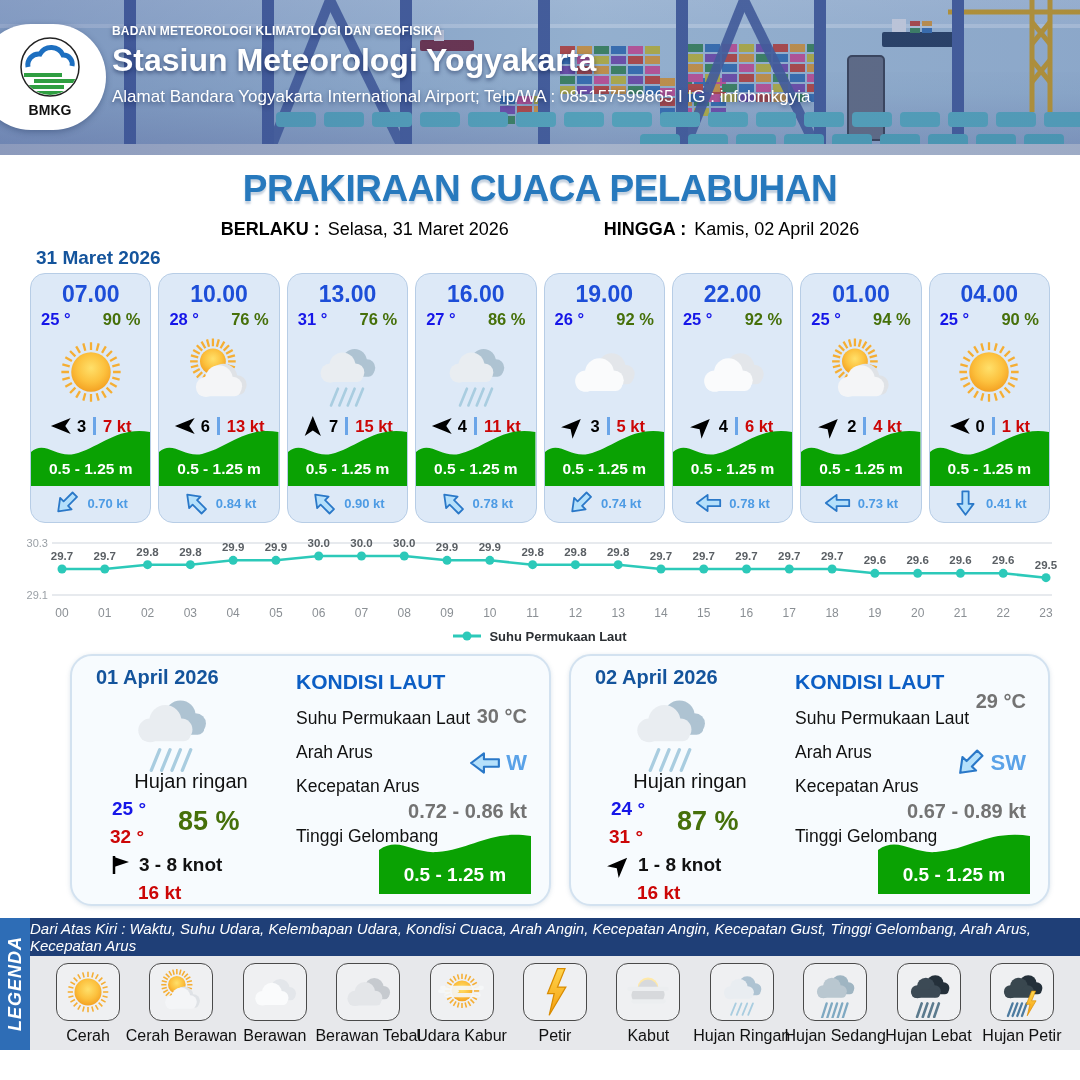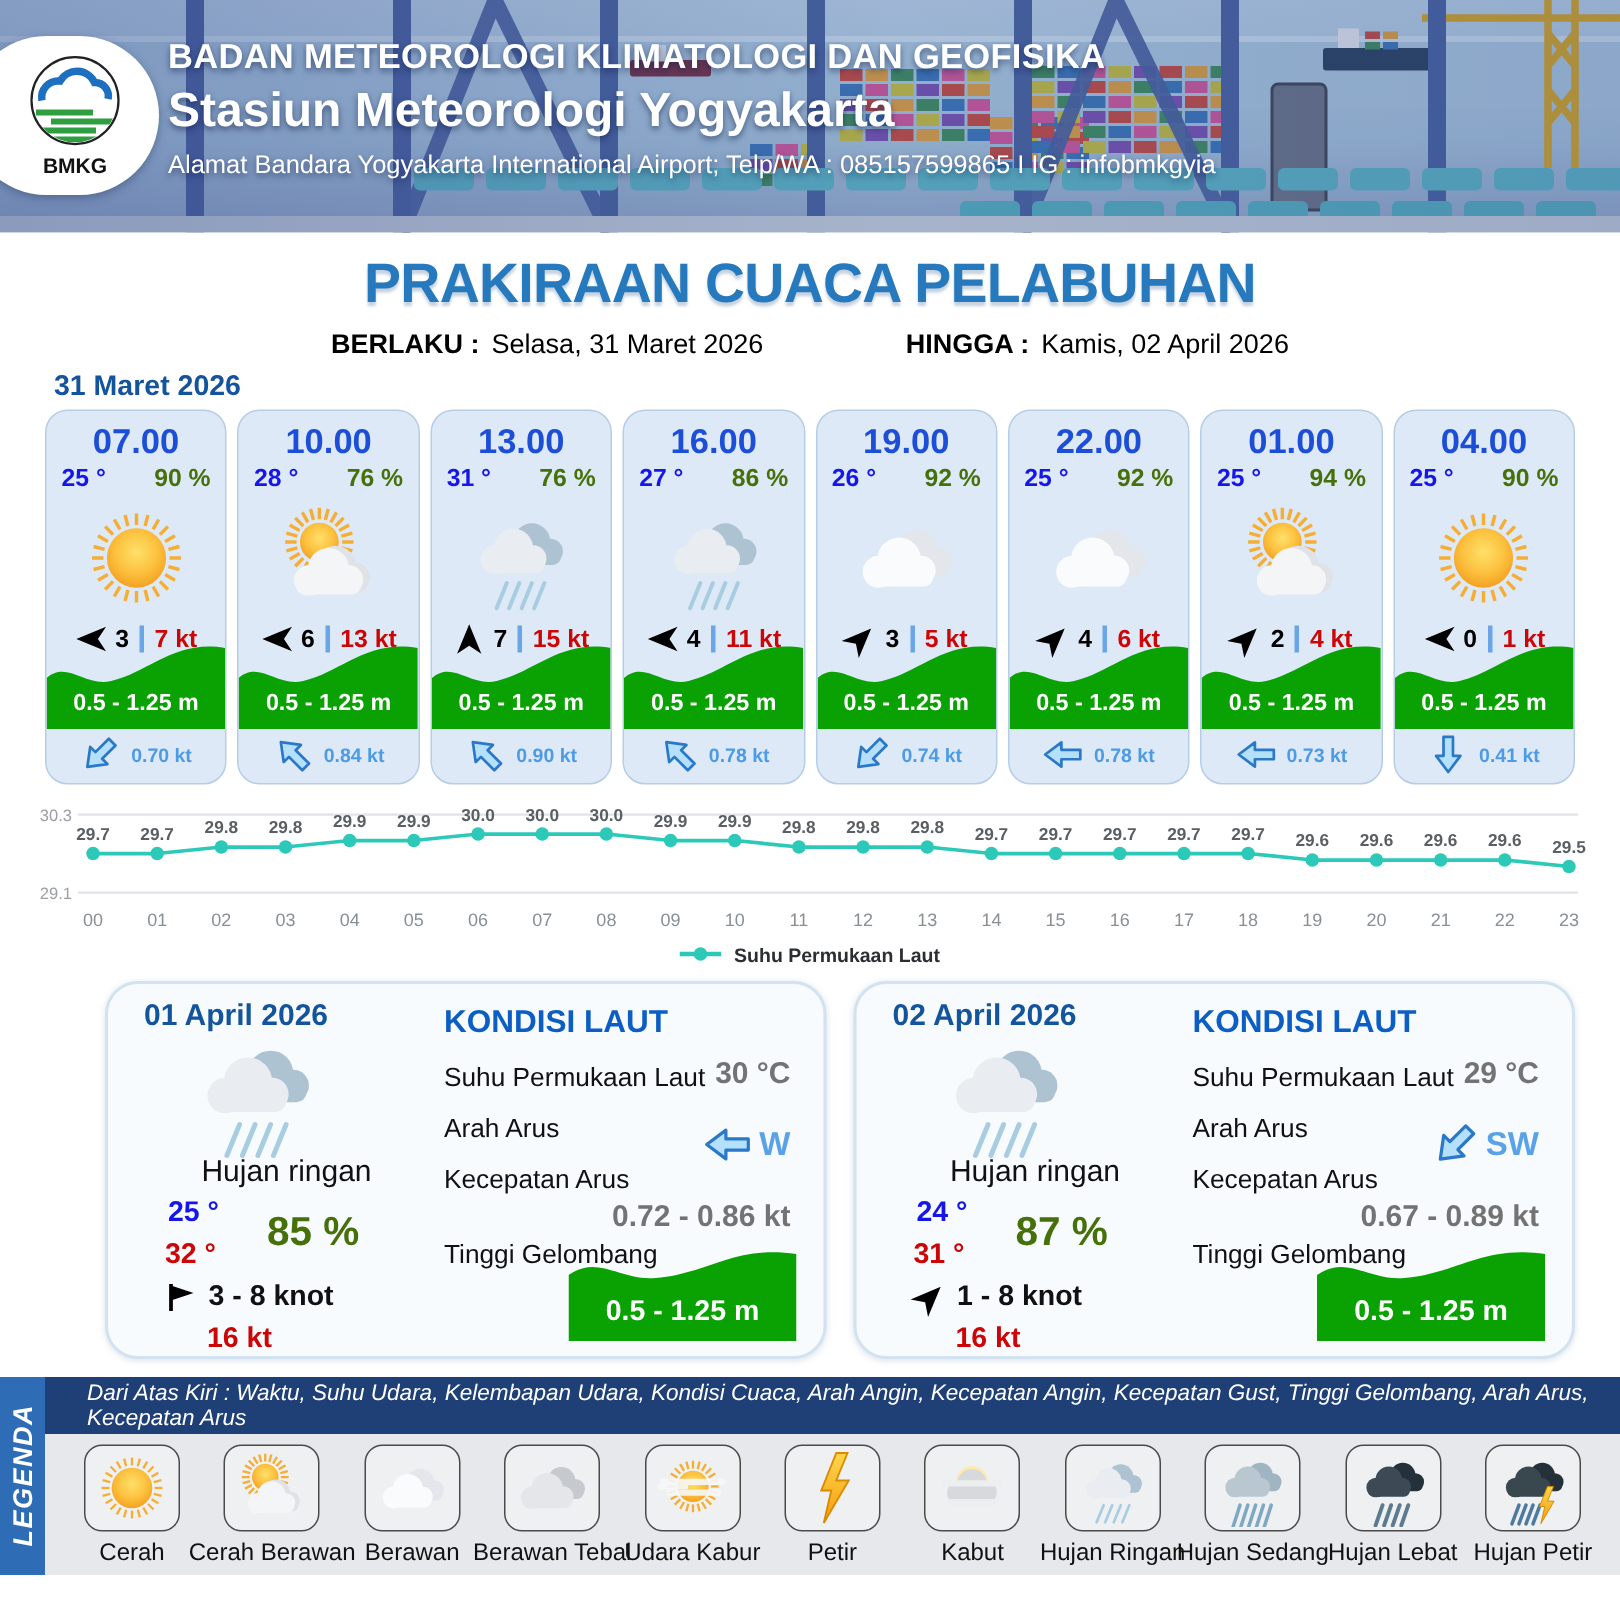--- a/index.html
+++ b/index.html
@@ -6,21 +6,21 @@
   html,body { width:1080px; height:1080px; }
   body { font-family:"Liberation Sans", sans-serif; background:#fff; overflow:hidden; }
   .page { position:relative; width:1080px; height:1080px; background:#fff; overflow:hidden; }
 
   
   .header { position:relative; height:155px; overflow:hidden; }
   .hsvg { position:absolute; inset:0; width:1080px; height:155px; }
   .logo-pill { position:absolute; left:-22px; top:24px; width:128px; height:106px; background:#fff; border-radius:53px; box-shadow:0 2px 6px rgba(20,40,80,.35); }
   .logo-pill svg { position:absolute; right:6px; top:3px; width:100px; height:100px; }
   .htext { position:absolute; left:112px; top:24px; color:#fff; text-shadow:0 2px 4px rgba(10,25,70,.55); }
-  .h-org { font-size:23px; font-weight:bold; letter-spacing:.2px; }
+  .h-org { font-size:12px; font-weight:bold; letter-spacing:.2px; }
   .h-station { font-size:32px; font-weight:bold; margin-top:4px; }
   .h-addr { font-size:17px; margin-top:8px; }
 
   
   .title-wrap { text-align:center; padding-top:13px; }
   .main-title { font-size:37px; font-weight:800; color:#2779bd; letter-spacing:-.5px; text-shadow:0 3px 2px rgba(110,140,175,.4); }
   .sub-title { font-size:28px; font-weight:800; color:#4a9de2; margin-top:1px; }
   .validity { display:flex; justify-content:center; gap:95px; margin-top:9px; font-size:18px; color:#000; }
   .validity b { margin-right:8px; }
   .forecast-date { margin:7px 0 4px 36px; font-size:19px; font-weight:bold; color:#14549c; }
@@ -70,21 +70,21 @@
   .p-dirrow .carrow { width:32px; height:24px; display:flex; }
   .p-wavebox { position:absolute; right:18px; bottom:10px; width:152px; height:66px; }
   .p-wavebox svg { width:100%; height:100%; display:block; }
   .p-wavetext { position:absolute; right:18px; bottom:18px; width:152px; text-align:center; color:#fff; font-weight:bold; font-size:19px; }
 
   
   .legend { display:flex; margin-top:12px; height:132px; }
   .leg-strip { width:30px; background:#2e6db6; display:flex; align-items:center; justify-content:center; }
   .leg-strip span { writing-mode:vertical-rl; transform:rotate(180deg); color:#fff; font-weight:bold; font-style:italic; font-size:18px; letter-spacing:1px; }
   .leg-body { flex:1; display:flex; flex-direction:column; }
-  .leg-note { height:38px; background:#1f3f77; color:#fff; font-style:italic; font-size:15px; display:flex; align-items:center; padding-left:28px; }
+  .leg-note { height:38px; background:#1f3f77; color:#fff; font-style:italic; font-size:15px; display:flex; align-items:center; padding-left:0; }
   .leg-items { flex:1; background:#e7e8eb; display:flex; justify-content:space-between; padding:7px 14px 0; }
   .leg-item { width:88px; display:flex; flex-direction:column; align-items:center; }
   .leg-box { width:64px; height:58px; background:#eff0f2; border:1.5px solid #4a4a4a; border-radius:12px; display:flex; align-items:center; justify-content:center; }
   .leg-box svg { width:52px; height:52px; }
   .leg-label { margin-top:6px; font-size:16px; color:#111; white-space:nowrap; }
 </style>
 </head>
 <body>
 
 <svg width="0" height="0" style="position:absolute" aria-hidden="true">
@@ -994,21 +994,21 @@
             <svg viewBox="0 0 24 20" style="transform:rotate(-45deg)">
               <path d="M23,10 L1,1 L7,10 L1,19 Z" fill="#000"></path>
             </svg>
           </span>
         <span>1 - 8 knot</span>
       </div>
       <div class="p-gust">16 kt</div>
 
       <div class="p-sea-h">KONDISI LAUT</div>
       <div class="p-lab" style="top:52px">Suhu Permukaan Laut</div>
-      <div class="p-val" style="top:49px">29 °C</div>
+      <div class="p-val" style="top:34px">29 °C</div>
       <div class="p-lab" style="top:86px">Arah Arus</div>
       <div class="p-dirrow" style="top:94px">
         <span class="carrow">
             <svg viewBox="0 0 30 22" style="transform:rotate(135deg)">
               <path d="M2,7.5 L16,7.5 L16,2 L28,11 L16,20 L16,14.5 L2,14.5 Z" fill="#b5e0fb" stroke="#2a78c8" stroke-width="2" stroke-linejoin="round"></path>
             </svg>
           </span>
         <span>SW</span>
       </div>
       <div class="p-lab" style="top:120px">Kecepatan Arus</div>

